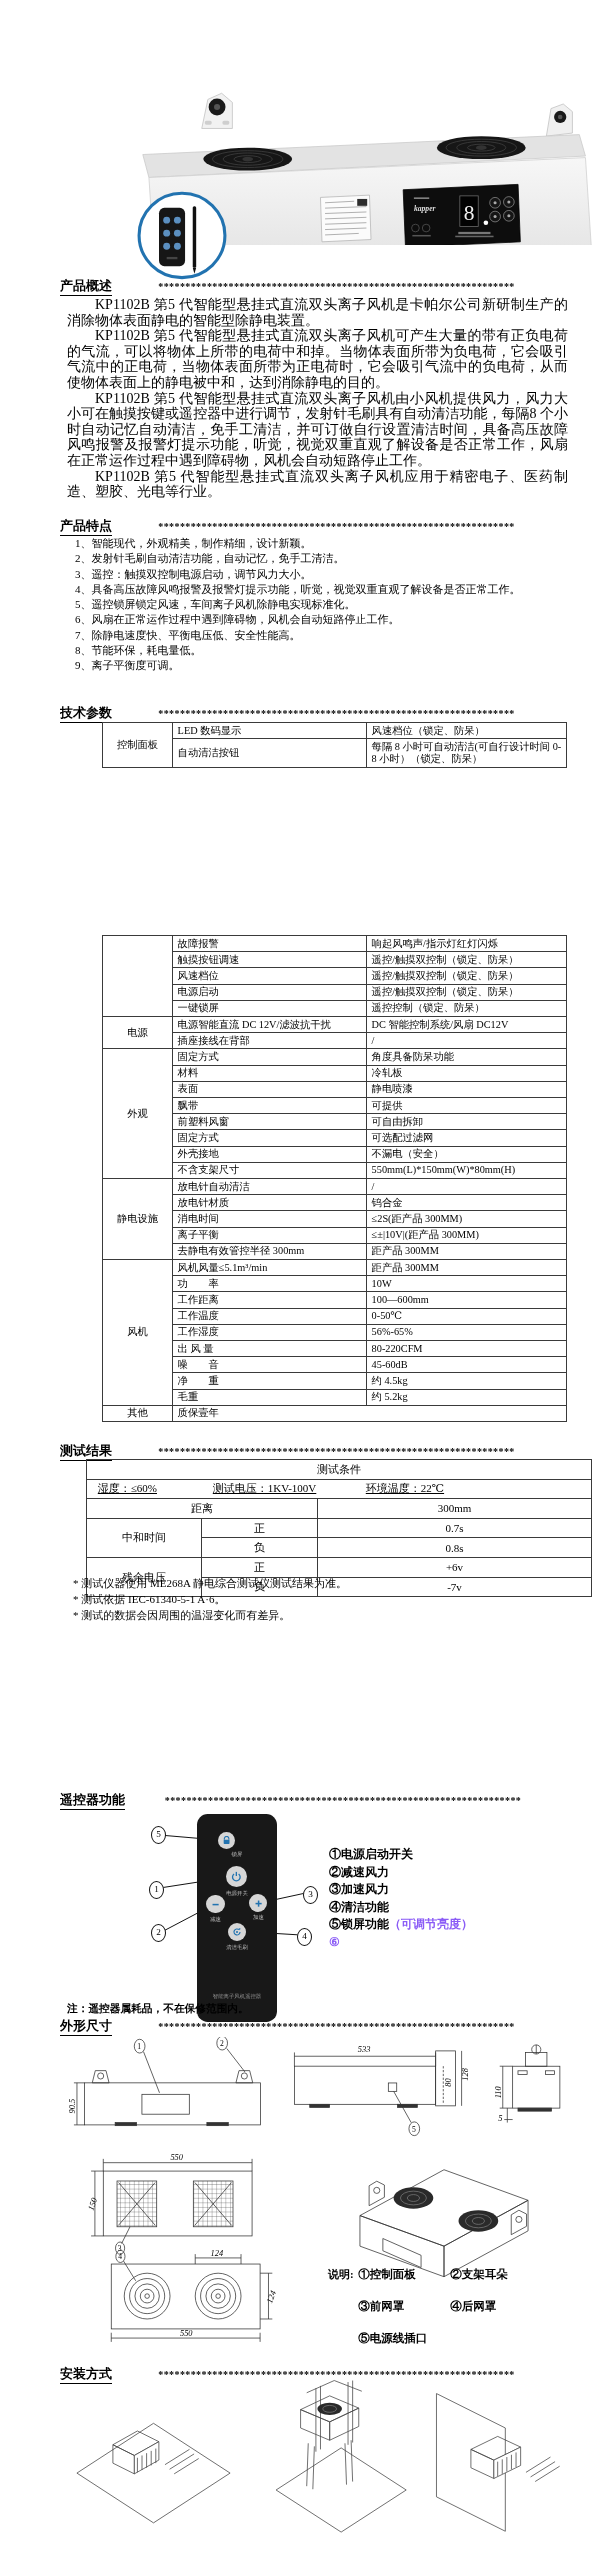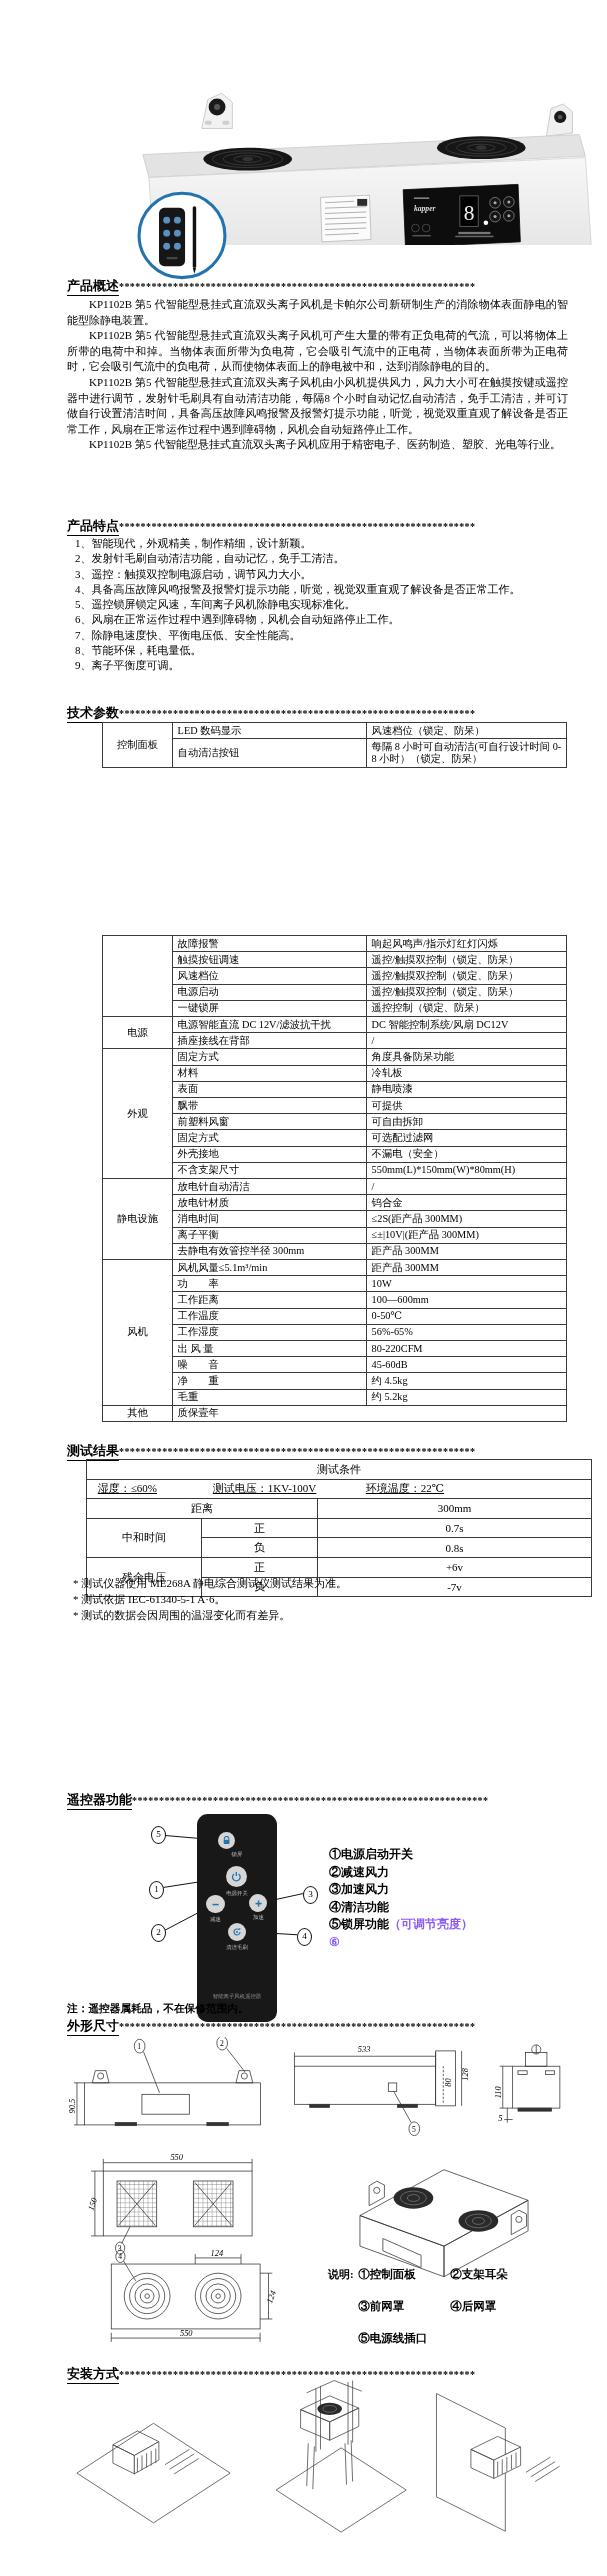--- a/index.html
+++ b/index.html
@@ -1,27 +1,27 @@
 <!DOCTYPE html>
 <html style="font-size:12.2px"><head>
 <meta charset="utf-8">
 <style>
   html,body{margin:0;padding:0;}
   body{width:608px;height:2576px;background:#ffffff;position:relative;
        font-family:"Liberation Serif","DejaVu Serif",serif;color:#000;}
   .abs{position:absolute;}
   
-  .sec{position:absolute;left:67px;width:501px;display:flex;align-items:baseline;
-       white-space:nowrap;overflow:hidden;}
+  .sec{position:absolute;left:60px;width:501px;display:flex;align-items:baseline;
+       white-space:nowrap;overflow:hidden;text-align:center;}
   .sec-title{font-family:"Liberation Sans","DejaVu Sans",sans-serif;font-weight:bold;
        font-size:13px;border-bottom:1.5px solid #000;padding-bottom:0px;flex:0 0 auto;}
   .stars{font-weight:bold;font-size:10px;letter-spacing:0.4px;flex:1 1 auto;overflow:hidden;}
   
   .paras{position:absolute;left:67px;width:501px;}
-  .paras p{margin:0;text-indent:2em;font-size:11px;line-height:15.6px;text-align:justify;}
+  .paras p{margin:0;text-indent:2em;font-size:14px;line-height:15.6px;text-align:justify;}
   
   .feats{position:absolute;left:75px;width:494px;}
   .feats div{font-size:11px;line-height:15.3px;padding-left:10.7px;text-indent:-10.7px;}
   
   table{border-collapse:collapse;position:absolute;table-layout:fixed;}
   .ptable{left:102px;width:465px;border:1.5px solid #333;}
   .ptable td{border:1.1px solid #3a3a3a;font-size:10.3px;line-height:12.2px;
        padding:1.5px 4.6px;vertical-align:middle;}
   .ptable td.cat{text-align:center;padding:1.5px 1.5px;}
   

